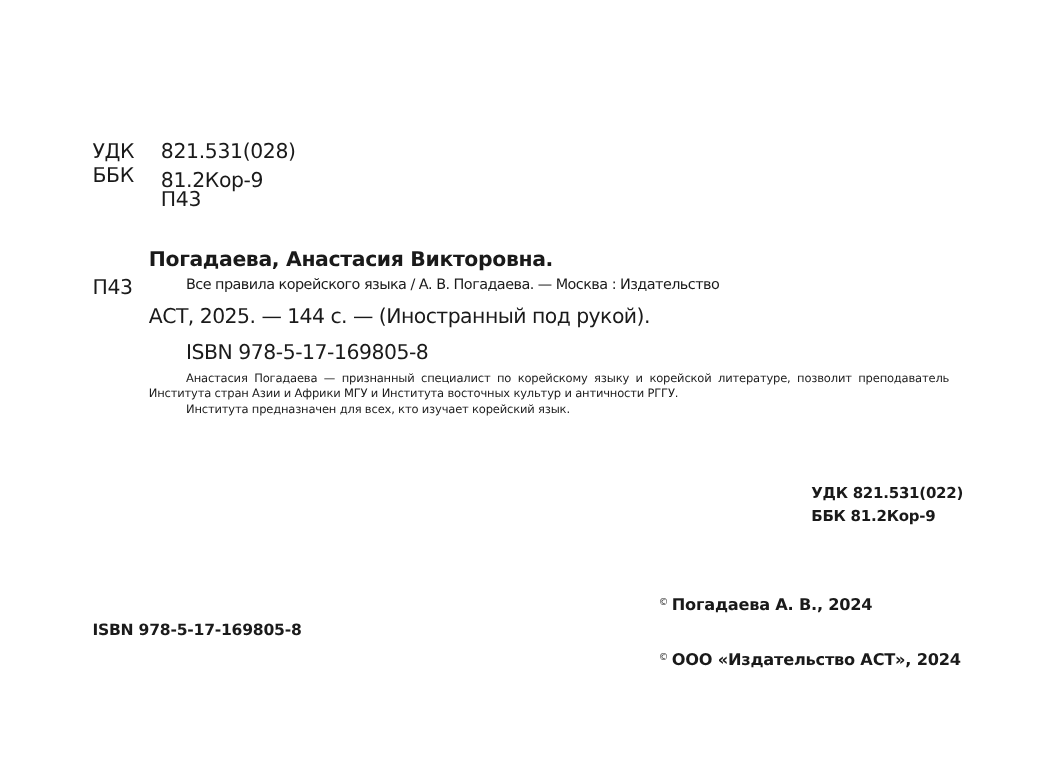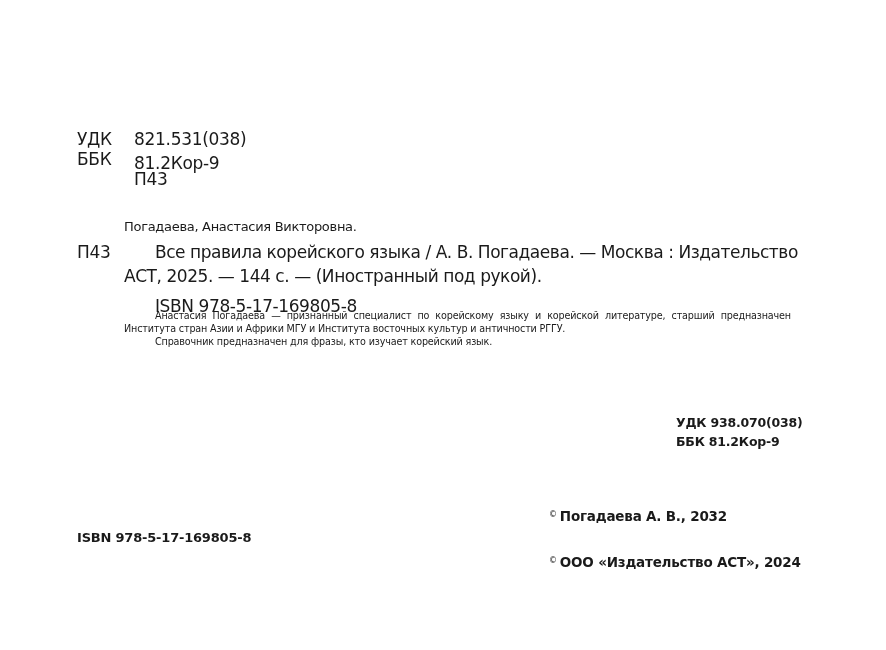--- a/index.html
+++ b/index.html
@@ -8,45 +8,45 @@
       background: #ffffff;
     }
     body {
       width: 886px;
       height: 650px;
       position: relative;
       overflow: hidden;
       color: #1a1a1a;
       font-family: "DejaVu Sans", sans-serif;
     }
-    .abs { position: absolute; white-space: nowrap; margin-top: 12px; }
+    .abs { position: absolute; white-space: nowrap; }
 
     
     .cls {
       font-size: 17px;
       line-height: 20px;
       letter-spacing: -0.3px;
     }
     .cls .lbl { position: absolute; left: 0; }
     .cls .val { position: absolute; left: 57px; }
 
     
     .author {
       left: 124px; top: 207px;
-      font-size: 13px; font-weight: normal;
+      font-size: 17px; font-weight: bold;
       letter-spacing: -0.3px;
     }
     .code {
       left: 77px; top: 230px;
       font-size: 17px;
       letter-spacing: -0.3px;
     }
     .title-line1 {
       left: 155px; top: 230px;
-      font-size: 17px;
+      font-size: 12px;
       letter-spacing: -0.45px;
     }
     .title-line2 {
       left: 124px; top: 254px;
       font-size: 17px;
       letter-spacing: -0.45px;
     }
     .isbn-main {
       left: 155px; top: 284px;
       font-size: 17px;
@@ -94,40 +94,40 @@
       vertical-align: 4px;
       margin-right: 3px;
       font-weight: normal;
     }
   </style>
 </head>
 <body>
 
 <div class="abs cls" style="left:77px; top:117px; width:200px; height:62px;">
   <span class="lbl" style="top:0;">УДК</span>
-  <span class="val" style="top:0;">821.531(038)</span>
+  <span class="val" style="top:0;">821.531(028)</span>
   <span class="lbl" style="top:20px;">ББК</span>
   <span class="val" style="top:24px;">81.2Кор-9</span>
   <span class="val" style="top:40px;">П43</span>
 </div>
 
 <div class="abs author">Погадаева, Анастасия Викторовна.</div>
 <div class="abs code">П43</div>
 <div class="abs title-line1">Все правила корейского языка / А. В. Погадаева. — Москва : Издательство</div>
 <div class="abs title-line2">АСТ, 2025. — 144 с. — (Иностранный под рукой).</div>
 <div class="abs isbn-main">ISBN 978-5-17-169805-8</div>
 
 <div class="annot">
-  <p>Анастасия Погадаева — признанный специалист по корейскому языку и корейской литературе, старший предназначен Института стран Азии и Африки МГУ и Института восточных культур и античности РГГУ.</p>
-  <p>Справочник предназначен для фразы, кто изучает корейский язык.</p>
+  <p>Анастасия Погадаева — признанный специалист по корейскому языку и корейской литературе, позволит преподаватель Института стран Азии и Африки МГУ и Института восточных культур и античности РГГУ.</p>
+  <p>Института предназначен для всех, кто изучает корейский язык.</p>
 </div>
 
-<div class="abs right-idx" style="top:401px;">УДК 938.070(038)</div>
+<div class="abs right-idx" style="top:401px;">УДК 821.531(022)</div>
 <div class="abs right-idx" style="top:420px;">ББК 81.2Кор-9</div>
 
 <div class="abs isbn-bottom">ISBN 978-5-17-169805-8</div>
 
 <div class="abs copy" style="top:496px;">
-  <sup>©</sup><span>Погадаева А. В., 2032</span>
+  <sup>©</sup><span>Погадаева А. В., 2024</span>
 </div>
 <div class="abs copy" style="top:542px;">
   <sup>©</sup><span>ООО «Издательство АСТ», 2024</span>
 </div>
 
 </body></html>

